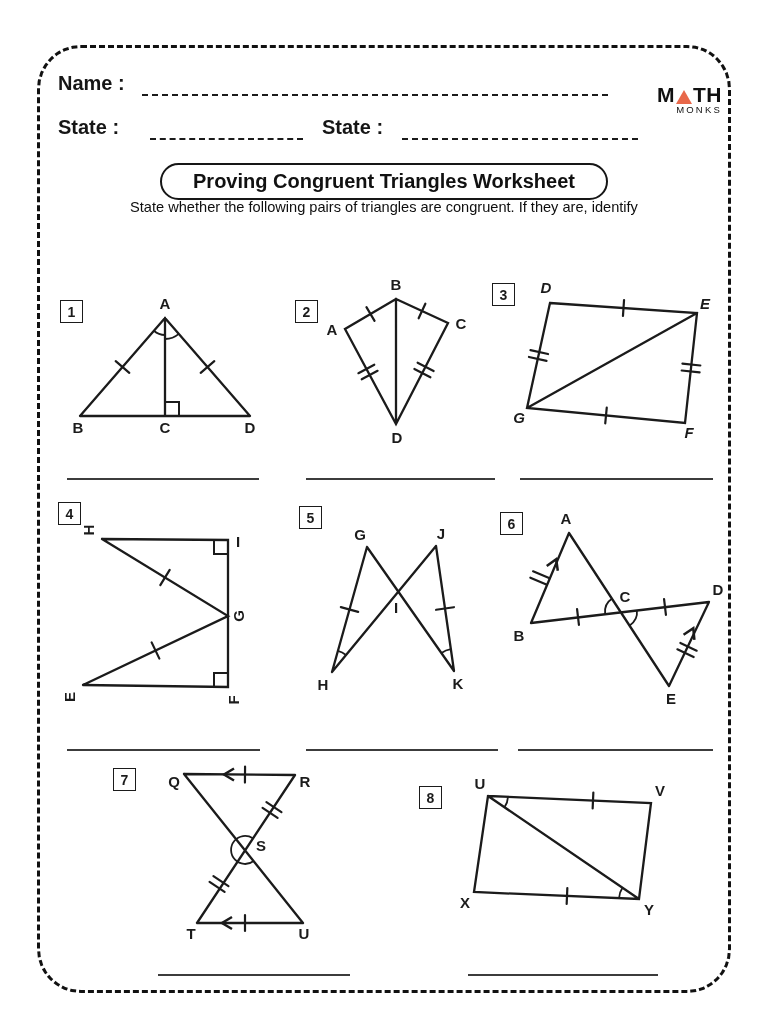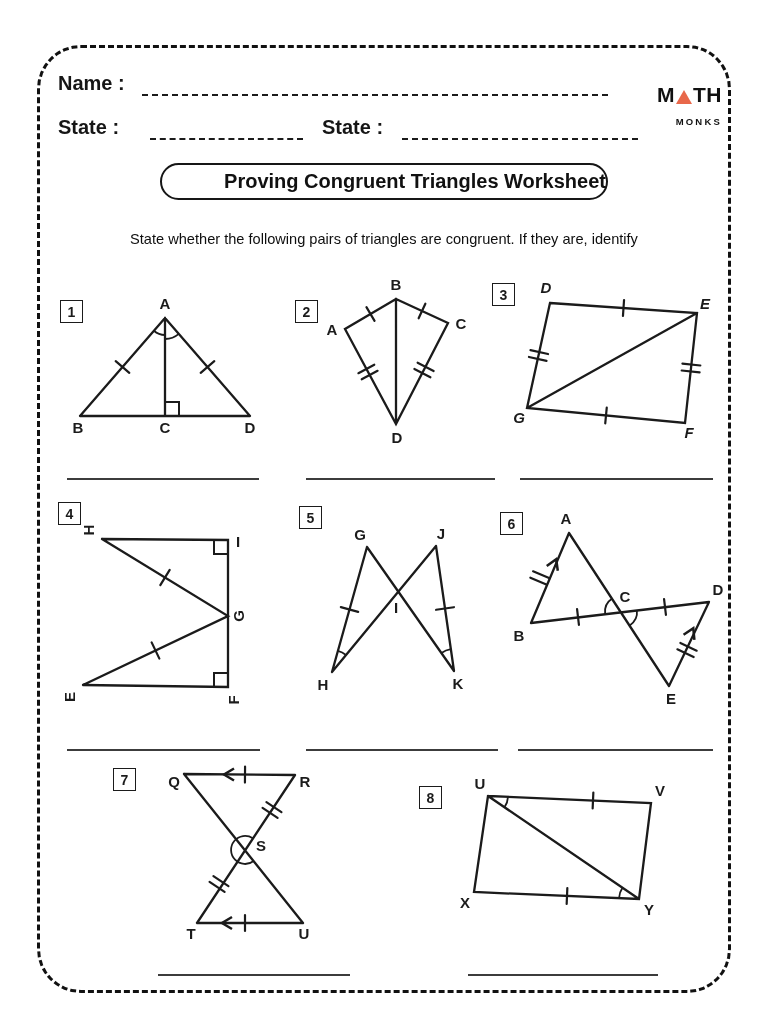--- a/index.html
+++ b/index.html
@@ -8,24 +8,24 @@
   #border-frame{position:absolute;left:37px;top:45px;width:694px;height:948px;
         border:3.2px dashed #111;border-radius:44px;box-sizing:border-box;pointer-events:none;}
   .hdr-label{position:absolute;font-size:20px;font-weight:600;color:#161616;}
   .blank{position:absolute;border-bottom:2.4px dashed #1b1b1b;height:20px;}
   .ansline{position:absolute;border-bottom:2px solid #3c3c3c;height:2px;}
   #logo{position:absolute;left:646px;top:84px;width:76px;text-align:right;line-height:1;}
   #logo .row{display:flex;align-items:flex-end;justify-content:flex-end;font-weight:bold;
         font-size:21px;letter-spacing:0.5px;color:#111;}
   #logo .tri{width:0;height:0;border-left:8px solid transparent;border-right:8px solid transparent;
         border-bottom:14px solid #E8684A;margin:0 1px 1px 1px;}
-  #logo .monks{font-size:9.5px;font-weight:bold;letter-spacing:2.2px;color:#111;margin-top:12px;}
+  #logo .monks{font-size:9.5px;font-weight:normal;letter-spacing:2.2px;color:#111;margin-top:0;}
   #title-box{position:absolute;left:160px;top:163px;width:448px;height:37px;
         border:2.6px solid #161616;border-radius:20px;display:flex;align-items:center;
-        justify-content:flex-end;font-size:20px;font-weight:bold;color:#111;box-sizing:border-box;}
+        justify-content:center;font-size:20px;font-weight:bold;color:#111;box-sizing:border-box;}
   .instr{position:absolute;left:0;width:768px;text-align:center;font-size:14.6px;
         font-weight:500;color:#0e0e0e;}
   .badge{position:absolute;width:23px;height:23px;border:1.7px solid #1b1b1b;background:#fff;
         display:flex;align-items:center;justify-content:center;font-size:14px;font-weight:bold;
         box-sizing:border-box;}
   .diagram{position:absolute;overflow:visible;}
   .diagram path,.diagram line{stroke:#1b1b1b;fill:none;}
   .edge{stroke-width:2.3;stroke-linecap:round;}
   .tick{stroke-width:2.2;stroke-linecap:round;}
   .arc{stroke-width:1.8;}
@@ -56,21 +56,21 @@
       <span class="tri"></span>
       <span>TH</span>
     </div>
     <div class="monks">MONKS</div>
   </div>
 
   <div id="title-box">
     <span>Proving Congruent Triangles Worksheet</span>
   </div>
 
-  <div class="instr" style="top:231px;">State whether the following pairs of triangles are congruent. If they are, identify</div>
+  <div class="instr" style="top:199px;">State whether the following pairs of triangles are congruent. If they are, identify</div>
 
   <div>
     <div class="badge" style="left:60px;top:300px;">1</div>
     <svg class="diagram" style="left:55px;top:295px;" width="210" height="150" viewBox="0 0 210 150">
       <g>
         <path class="edge" d="M25 121 L195 121 M25 121 L110 23 L195 121 M110 23 L110 121"></path>
       </g>
       <g>
         <path class="ra" d="M110 107 L124 107 L124 121"></path>
       </g>

